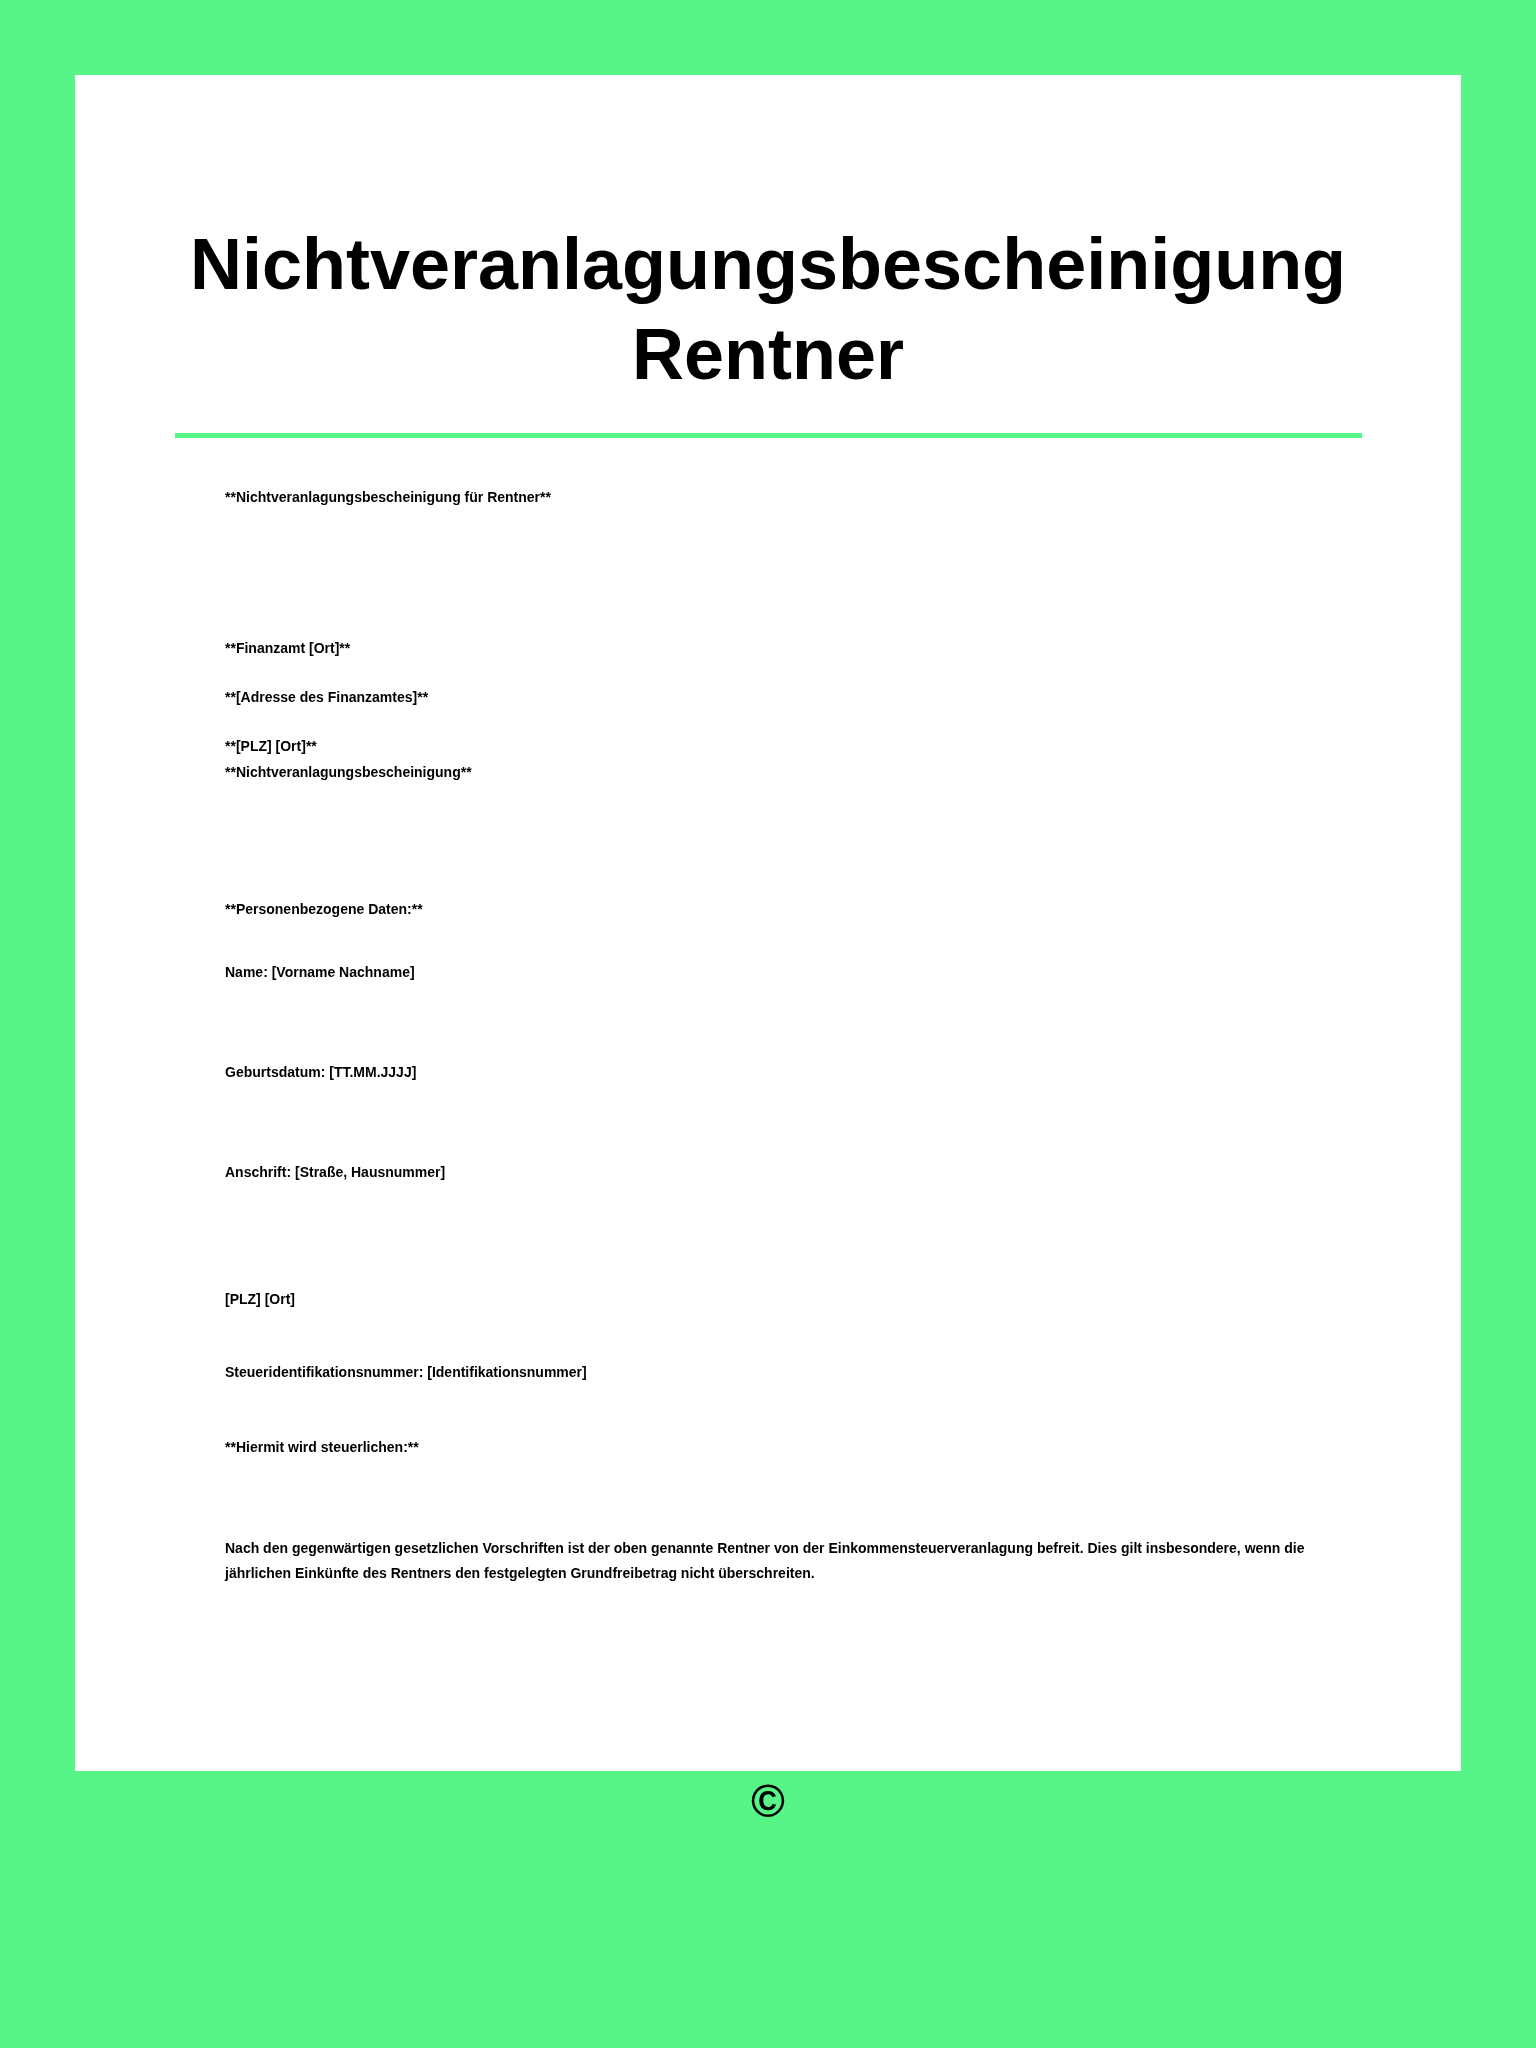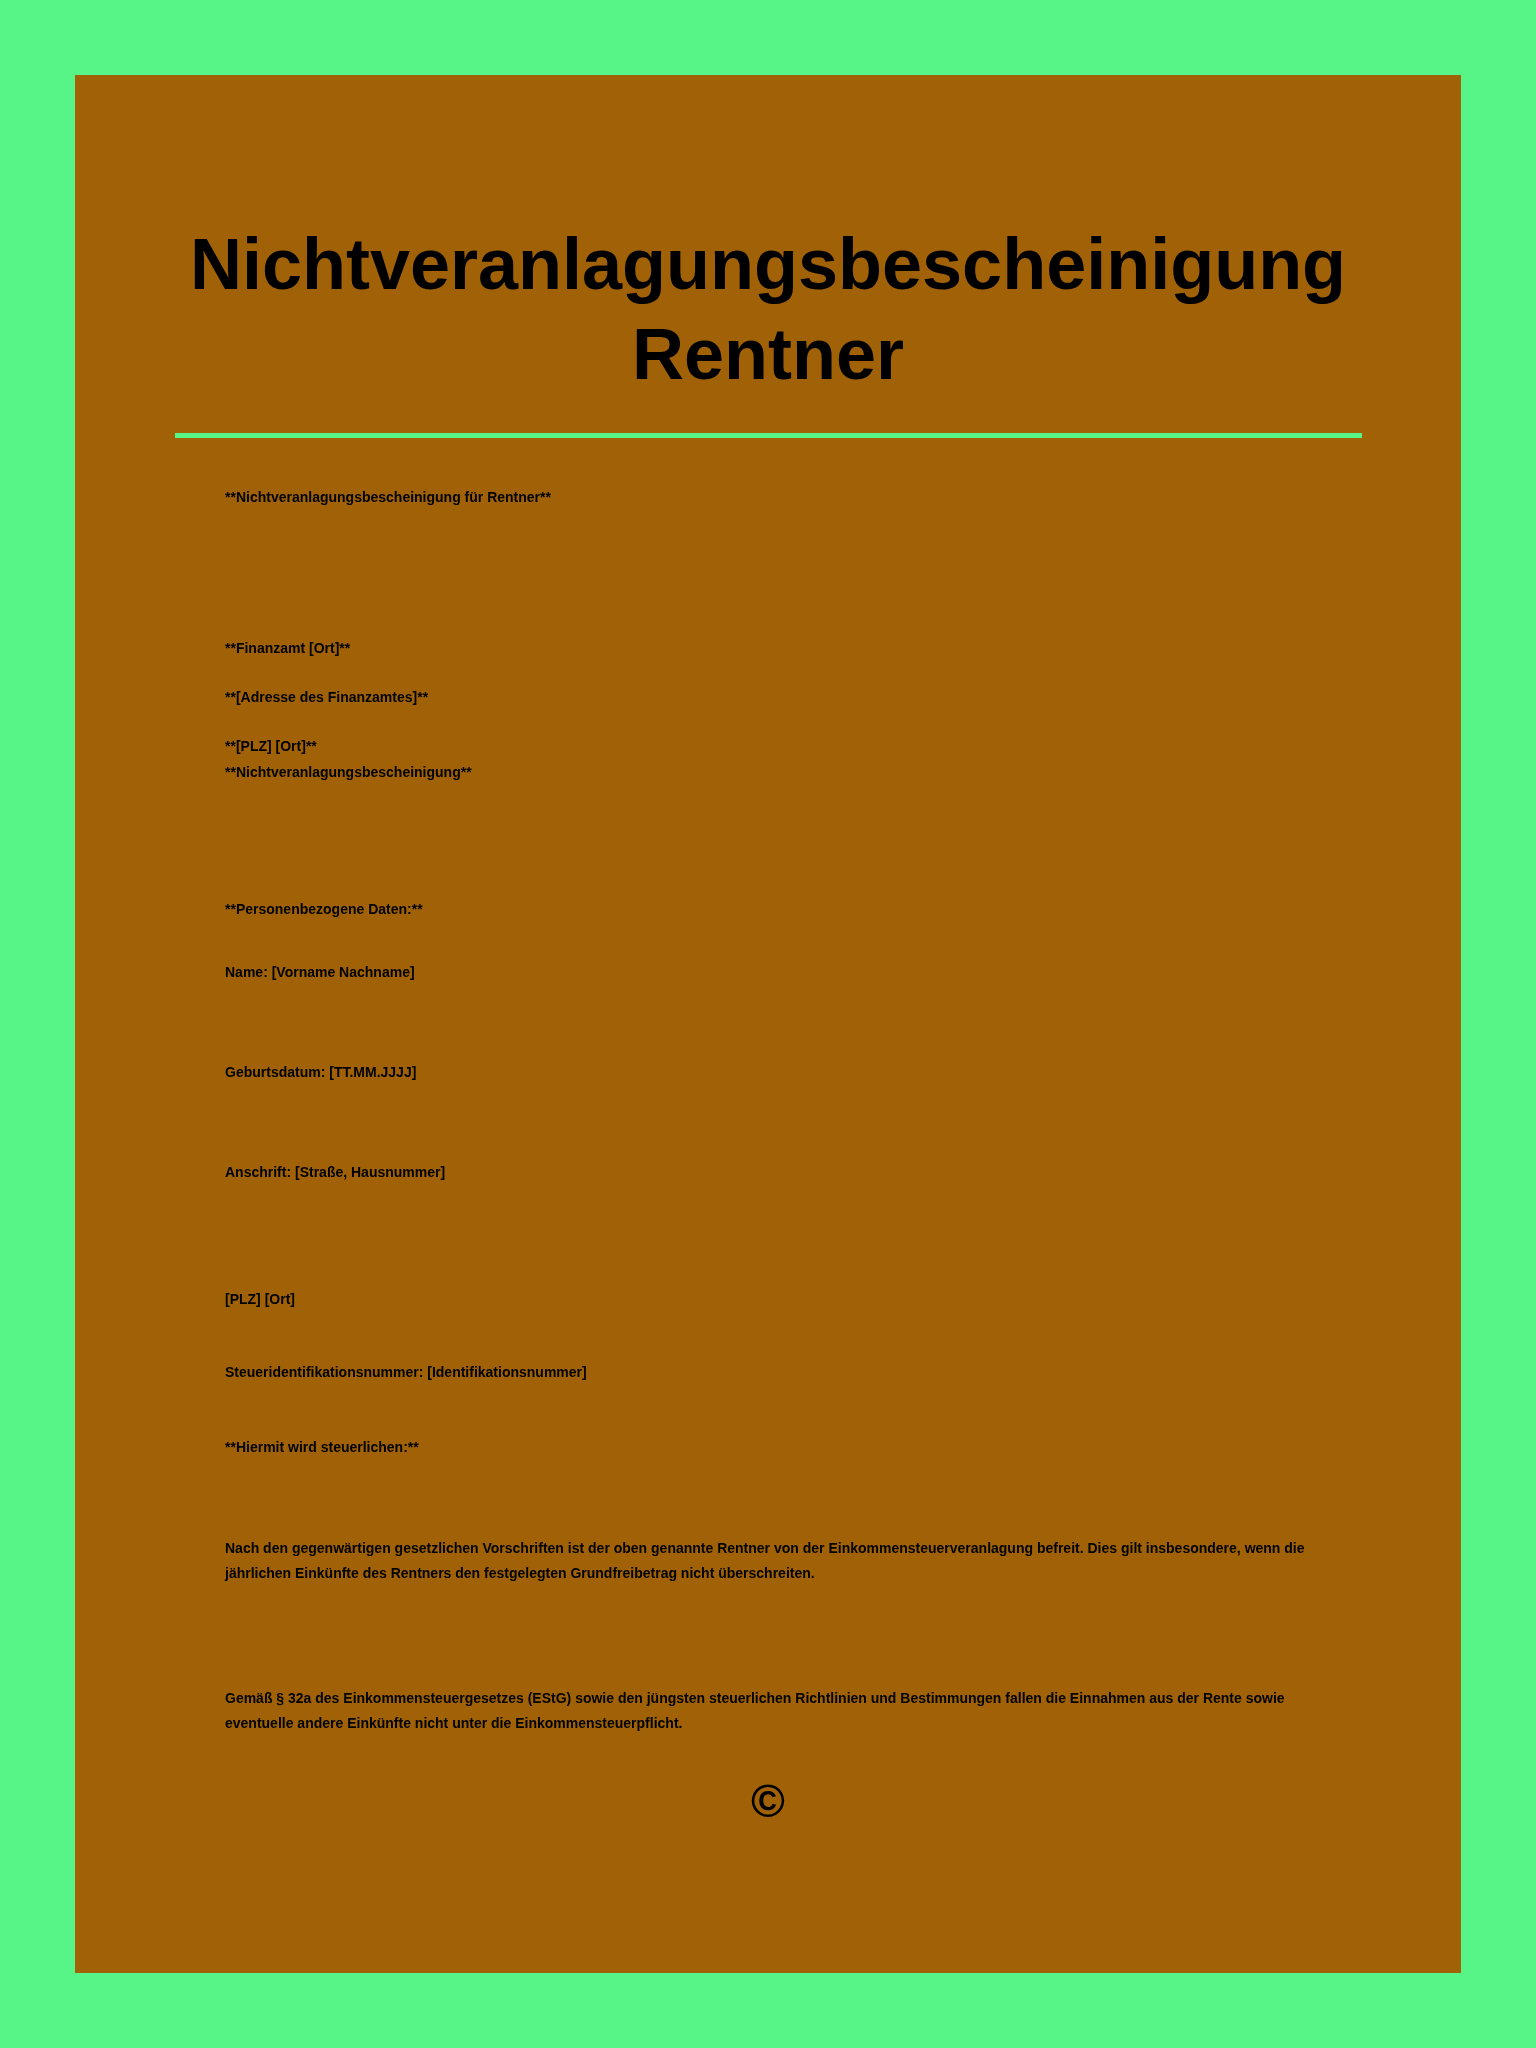--- a/index.html
+++ b/index.html
@@ -13,22 +13,22 @@
       position: relative;
       overflow: hidden;
       font-family: "Liberation Sans", sans-serif;
       color: #000;
     }
     .page {
       position: absolute;
       left: 75px;
       top: 75px;
       width: 1386px;
-      height: 1898px;
-      background: #a16207;
+      height: 1696px;
+      background: #ffffff;
     }
     .title {
       position: absolute;
       left: 0;
       top: 144px;
       width: 1386px;
       margin: 0;
       text-align: center;
       font-family: "Liberation Sans", sans-serif;
       font-weight: bold;
@@ -99,17 +99,16 @@
   <p class="txt" style="top:1085px;">Anschrift: [Straße, Hausnummer]</p>
 
   <p class="txt" style="top:1212px;">[PLZ] [Ort]</p>
 
   <p class="txt" style="top:1285px;">Steueridentifikationsnummer: [Identifikationsnummer]</p>
 
   <p class="txt" style="top:1360px;">**Hiermit wird steuerlichen:**</p>
 
   <p class="txt" style="top:1461px;">Nach den gegenwärtigen gesetzlichen Vorschriften ist der oben genannte Rentner von der Einkommensteuerveranlagung befreit. Dies gilt insbesondere, wenn die jährlichen Einkünfte des Rentners den festgelegten Grundfreibetrag nicht überschreiten.</p>
 
-  <p class="txt" style="top:1611px;">Gemäß § 32a des Einkommensteuergesetzes (EStG) sowie den jüngsten steuerlichen Richtlinien und Bestimmungen fallen die Einnahmen aus der Rente sowie eventuelle andere Einkünfte nicht unter die Einkommensteuerpflicht.</p>
 
   <div class="copyright">©</div>
 
 </div>
 
 </body></html>

